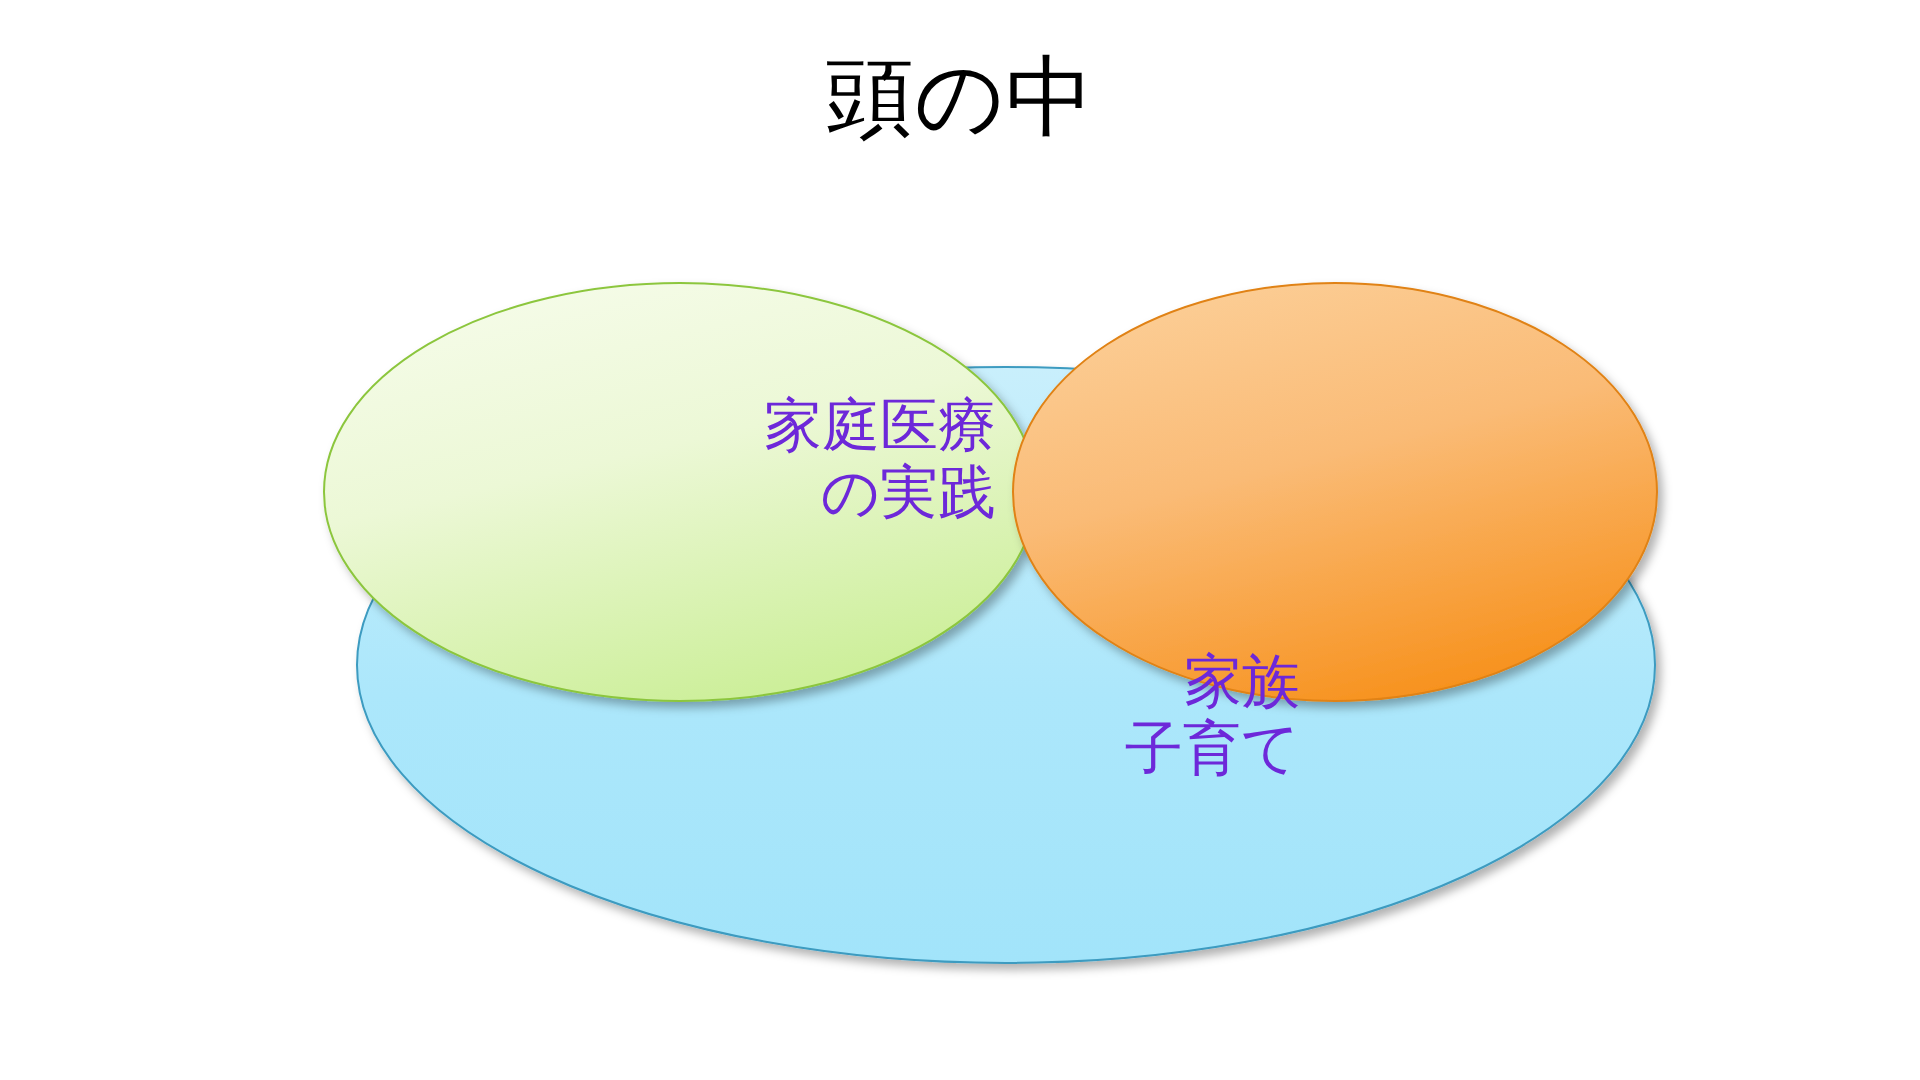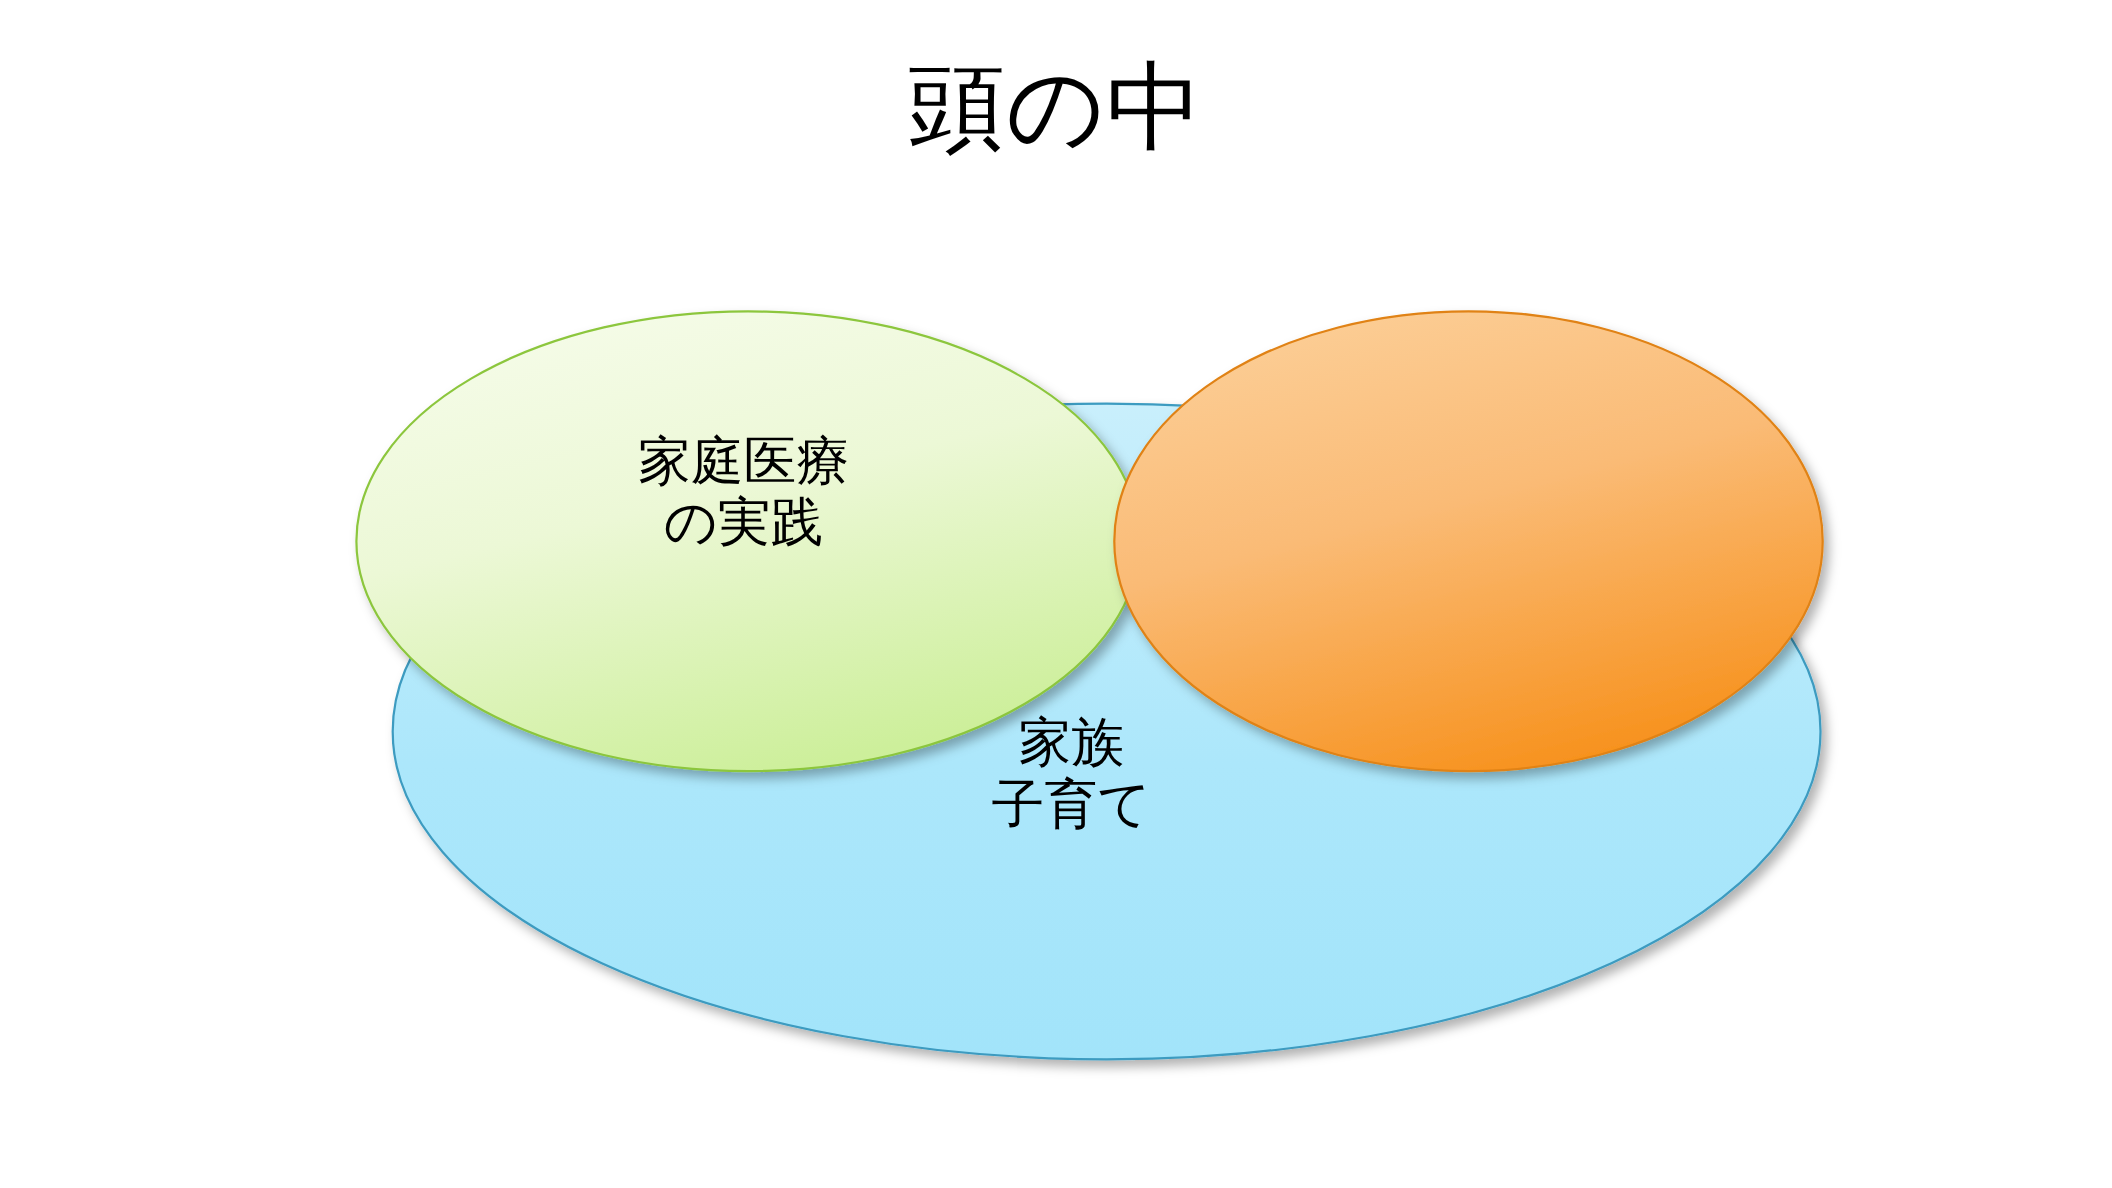--- a/index.html
+++ b/index.html
@@ -35,40 +35,40 @@
   }
   #venn-canvas {
     position: absolute;
     left: 0;
     top: 0;
     width: 1920px;
     height: 1080px;
   }
   .ellipse-label {
     position: absolute;
-    text-align: center;
-    color: #000000;
-    font-size: 48px;
+    text-align: right;
+    color: #6d28d9;
+    font-size: 58px;
     line-height: 1.16;
     font-weight: 400;
     white-space: pre;
     pointer-events: none;
   }
   #label-green {
     left: 356px;
     top: 392px;
     width: 640px;
   }
   #label-orange {
     left: 1018px;
     top: 392px;
     width: 640px;
   }
   #label-blue {
-    left: 674px;
+    left: 700px;
     top: 648px;
     width: 600px;
   }
 </style>
 </head>
 <body>
 
 <div id="slide">
 
   <div id="slide-title">頭の中</div>

